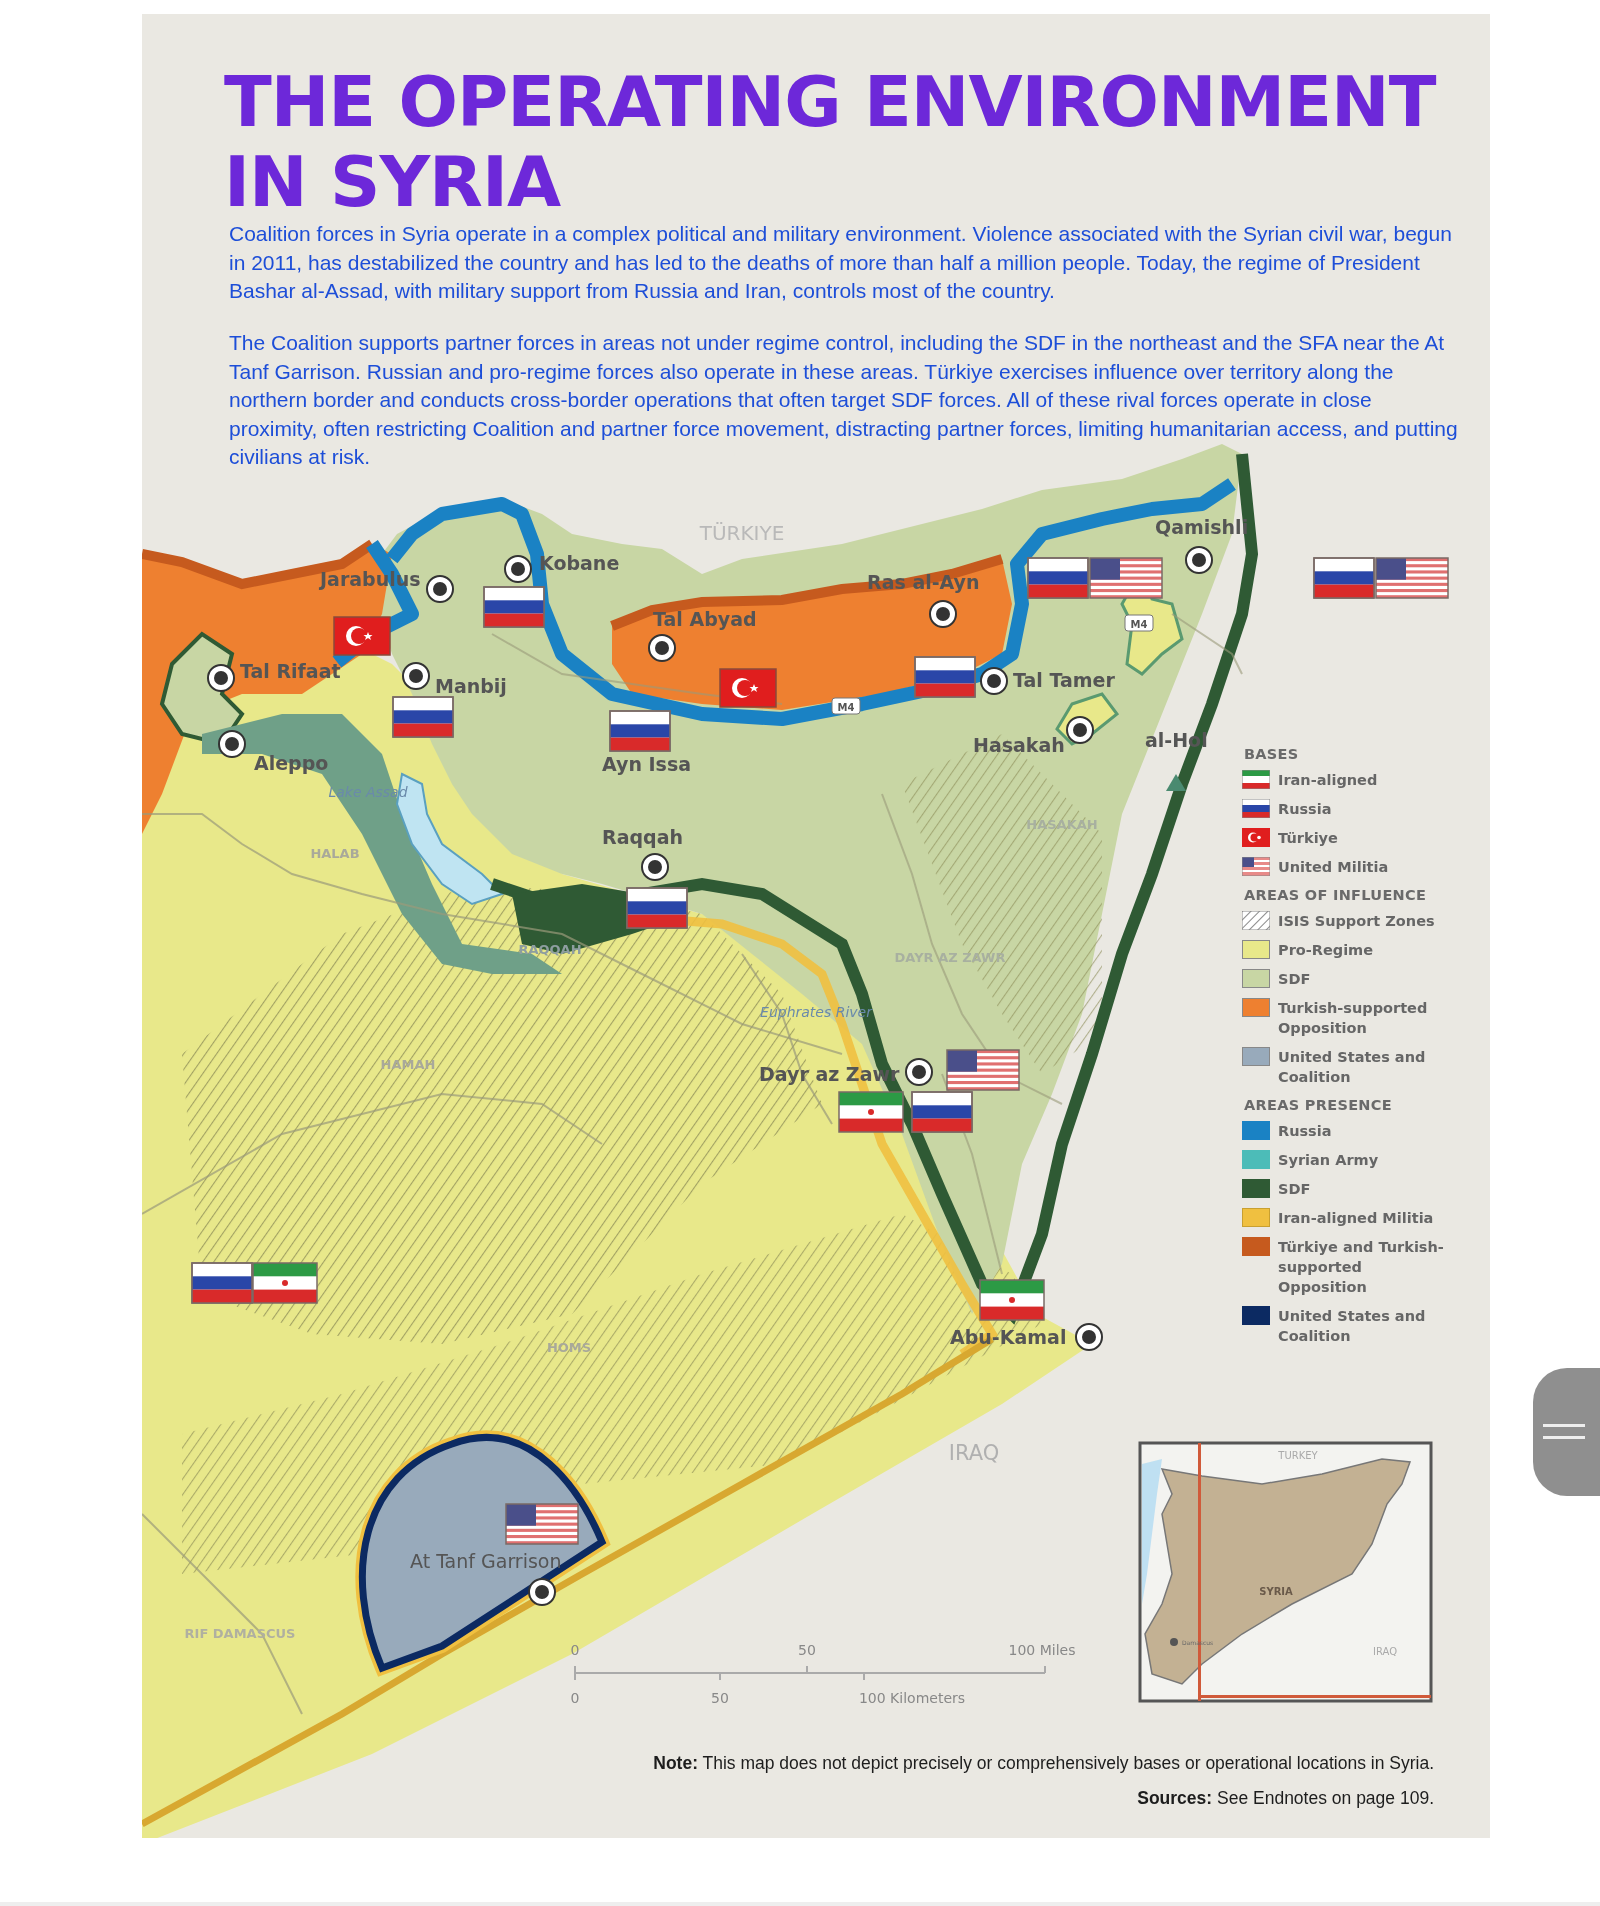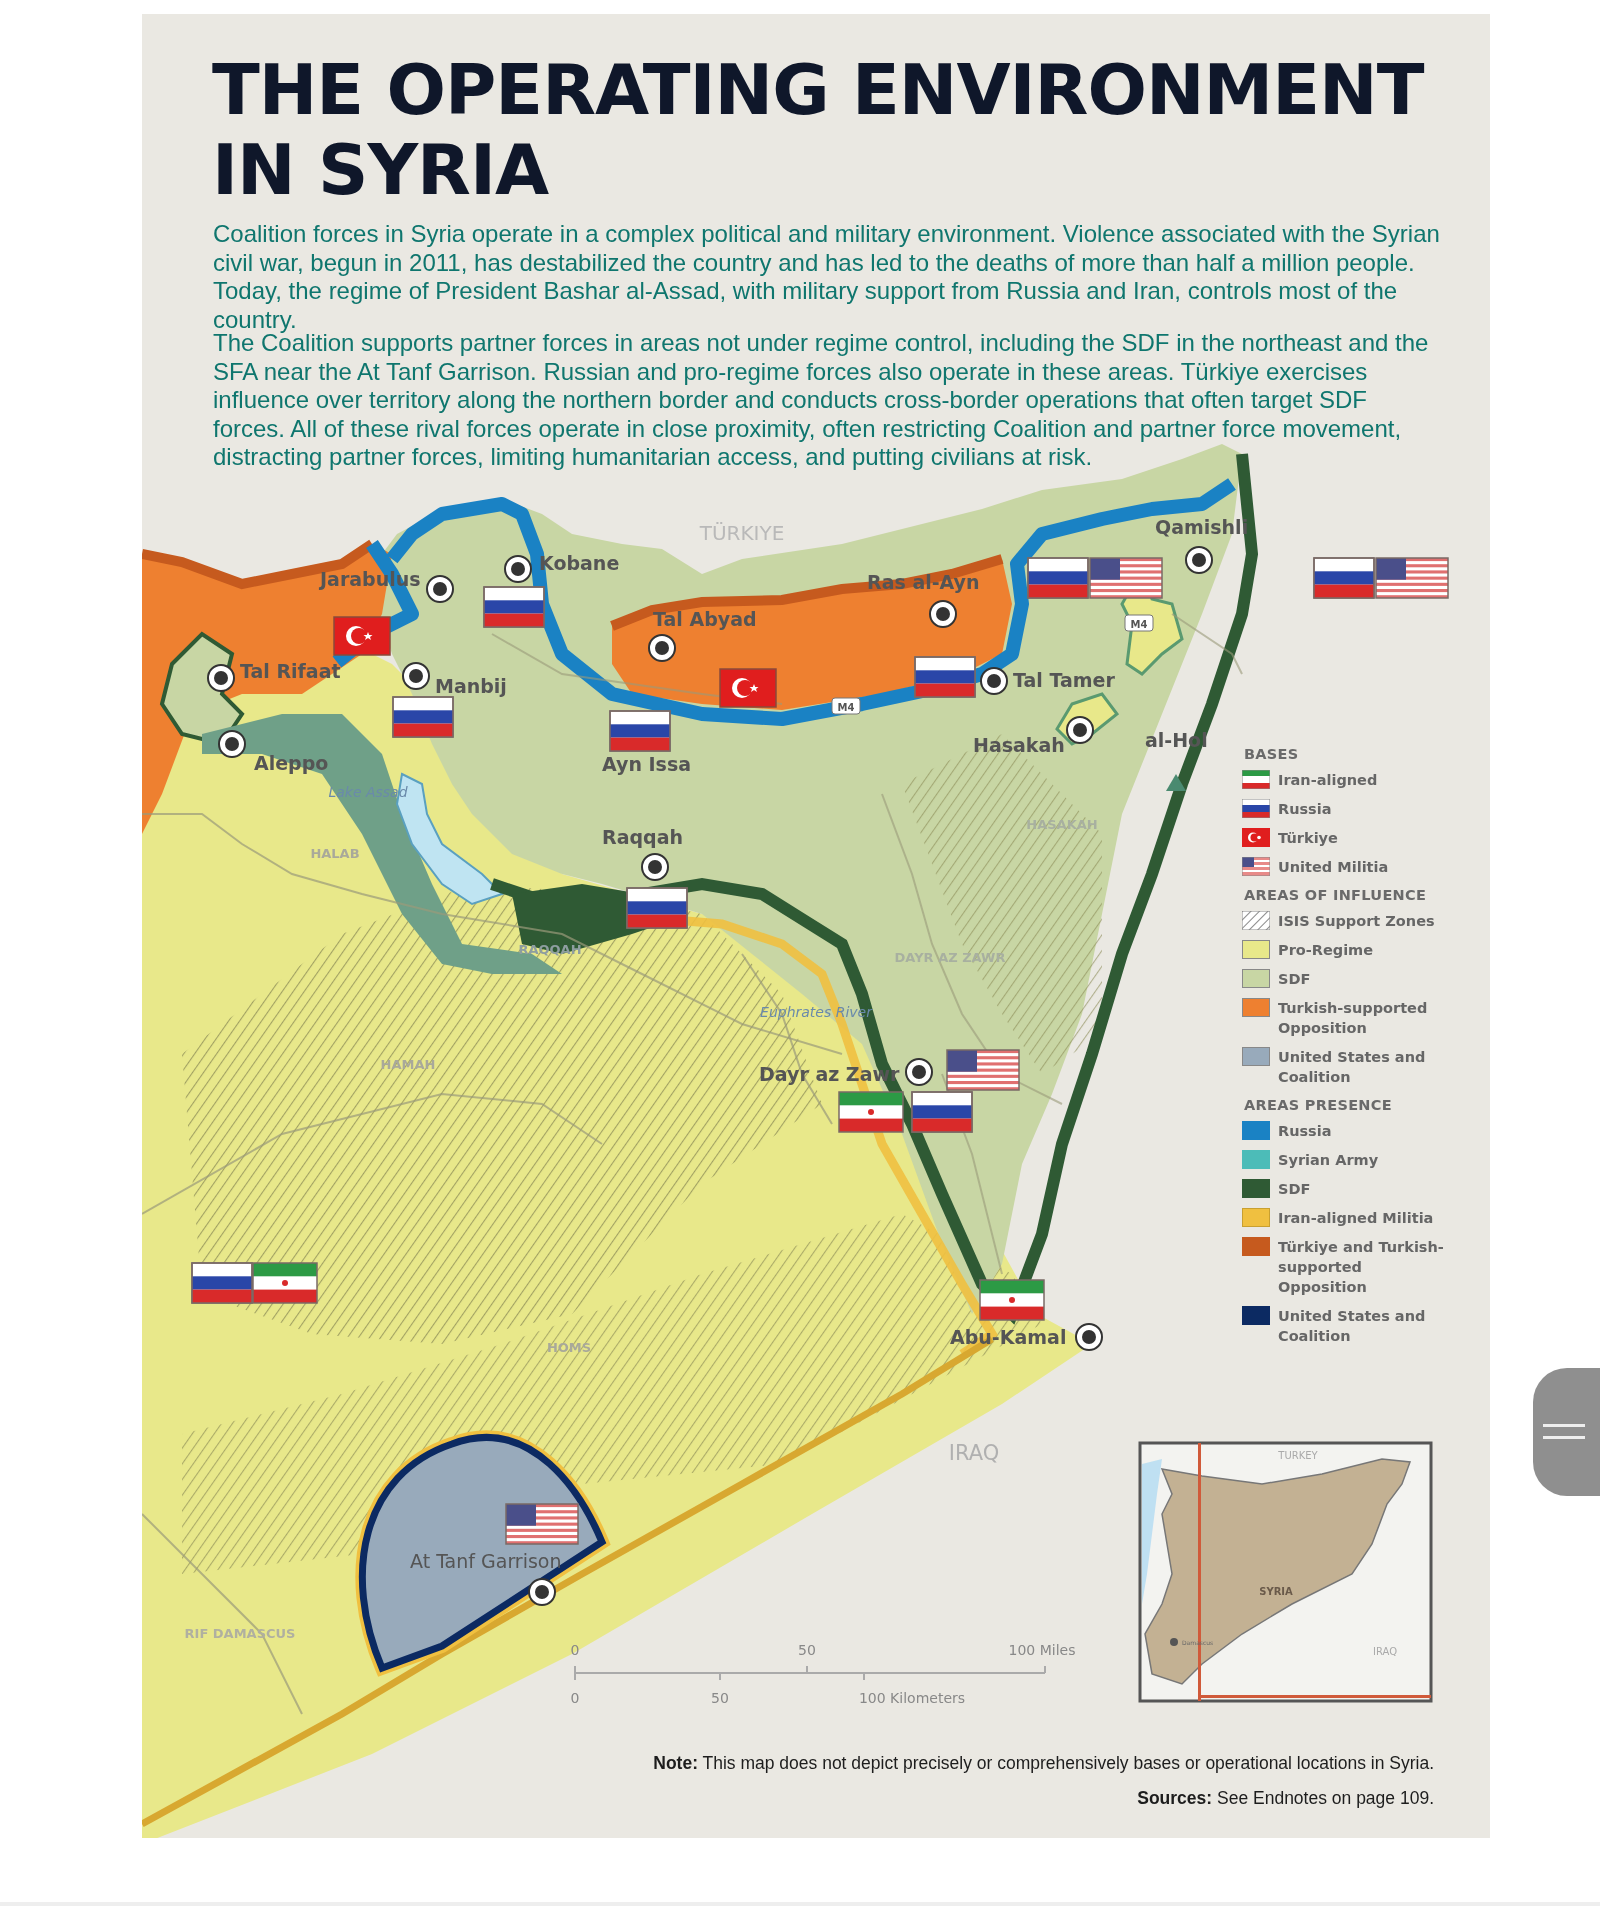--- a/index.html
+++ b/index.html
@@ -1,19 +1,19 @@
 <!DOCTYPE html>
 <html><head>
 <meta charset="utf-8">
 <style>
   html, body { margin:0; padding:0; }
   body { width:1600px; height:1906px; background:#ffffff; position:relative; overflow:hidden; font-family:"Liberation Sans", sans-serif; }
   .card { position:absolute; left:142px; top:14px; width:1348px; height:1824px; background:#eae8e2; overflow:hidden; }
-  .title { position:absolute; left:70px; top:36px; margin:0; font-family:"DejaVu Sans", sans-serif; font-weight:bold; font-size:70px; line-height:80px; color:#0f172a; letter-spacing:-1px; }
-  .para { position:absolute; left:71px; width:1230px; margin:0; font-size:24px; line-height:28.5px; color:#0f766e; }
+  .title { position:absolute; left:70px; top:36px; margin:12px; font-family:"DejaVu Sans", sans-serif; font-weight:bold; font-size:70px; line-height:80px; color:#6d28d9; letter-spacing:-1px; }
+  .para { position:absolute; left:87px; width:1230px; margin:0; font-size:21px; line-height:28.5px; color:#1d4ed8; }
   .p1 { top:206px; }
   .p2 { top:315px; }
   .map { position:absolute; left:0; top:0; }
   .legend { position:absolute; left:1100px; top:722px; width:210px; font-family:"DejaVu Sans", sans-serif; font-weight:bold; color:#6b6b6b; font-size:14px; }
   .lg-head { font-size:14.5px; color:#6a6a6a; margin:10px 0 8px 2px; letter-spacing:0.3px; }
   .lg-row { display:flex; align-items:flex-start; margin-bottom:9px; }
   .lg-sw { width:28px; height:19px; flex:none; margin-right:8px; border:1px solid #888; box-sizing:border-box; }
   .lg-label { line-height:20px; font-size:14.5px; color:#666; }
   .note { position:absolute; right:56px; top:1739px; font-size:17.5px; color:#1d1d1d; }
   .sources { position:absolute; right:56px; top:1774px; font-size:17.5px; color:#1d1d1d; }

